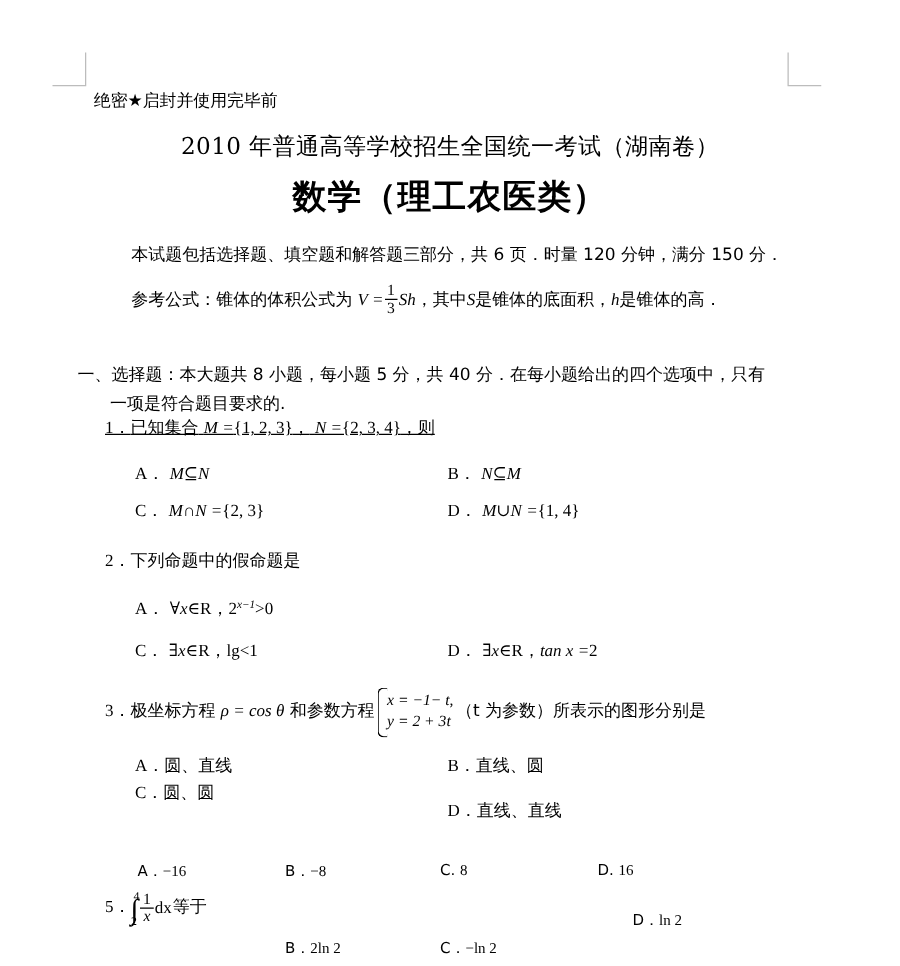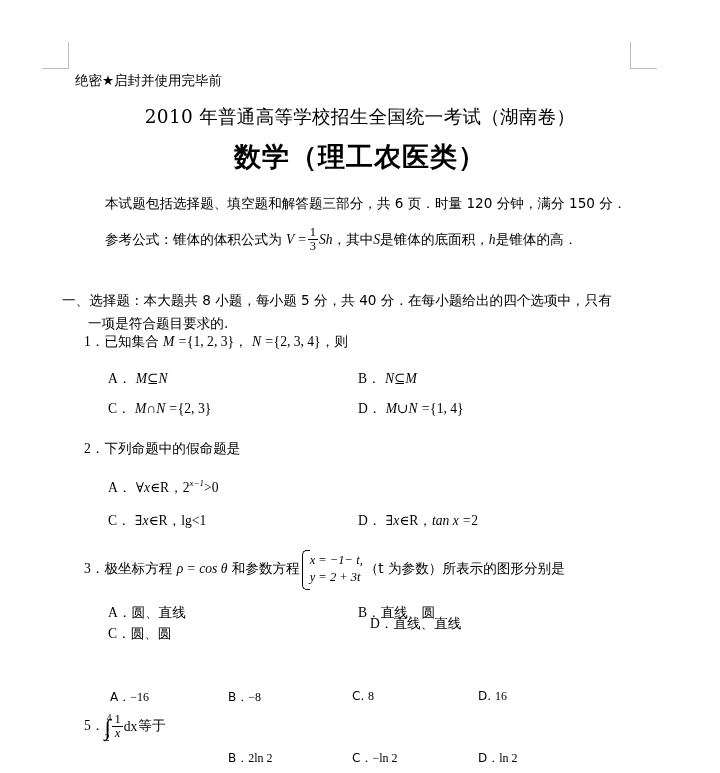--- a/index.html
+++ b/index.html
@@ -228,21 +228,21 @@
   <div class="note note-2">
     <span>参考公式：锥体的体积公式为</span>
     <span class="serif-math">V =</span><span class="frac"><span class="n num">1</span><span class="d num">3</span></span><span class="serif-math">Sh</span><span>，其中</span><span class="serif-math">S</span><span>是锥体的底面积，</span><span class="serif-math">h</span><span>是锥体的高．</span>
   </div>
 
   <div class="section-head">
     <span>一、选择题：本大题共 8 小题，每小题 5 分，共 40 分．在每小题给出的四个选项中，只有</span>
     <span class="l2">一项是符合题目要求的.</span>
   </div>
 
-  <div class="q" style="top:333px;">
+  <div class="q" style="top:333px;text-decoration:underline;">
     <span class="num">1．</span><span>已知集合</span>
     <span class="serif-math">M =</span><span class="num">{1, 2, 3}</span><span>，</span>
     <span class="serif-math">N =</span><span class="num">{2, 3, 4}</span><span>，则</span>
   </div>
 
   <div class="opt col-a" style="top:370px;">
     <span class="lbl">A．</span>
     <span class="serif-math">M</span><span class="upright">⊆</span><span class="serif-math">N</span>
   </div>
   <div class="opt col-b" style="top:370px;">
@@ -283,21 +283,21 @@
 
   <div class="opt col-a" style="top:604px;">
     <span class="lbl">A．</span><span>圆、直线</span>
   </div>
   <div class="opt col-b" style="top:604px;">
     <span class="lbl">B．</span><span>直线、圆</span>
   </div>
   <div class="opt col-a" style="top:625px;">
     <span class="lbl">C．</span><span>圆、圆</span>
   </div>
-  <div class="opt col-b" style="top:615px;margin-left:12px;">
+  <div class="opt col-b" style="top:640px;">
     <span class="lbl">D．</span><span>直线、直线</span>
   </div>
 
 
   <div class="opt4 o4a" style="top:689px;">
     <span class="lbl">A．</span><span class="num">−16</span>
   </div>
   <div class="opt4 o4b" style="top:689px;">
     <span class="lbl">B．</span><span class="num">−8</span>
   </div>
@@ -316,17 +316,17 @@
 
   <div class="opt4 o4a" style="top:750px;margin-top:20px;">
     <span class="lbl">A．</span><span class="upright">−2ln 2</span>
   </div>
   <div class="opt4 o4b" style="top:750px;">
     <span class="lbl">B．</span><span class="upright">2ln 2</span>
   </div>
   <div class="opt4 o4c" style="top:750px;">
     <span class="lbl">C．</span><span class="upright">−ln 2</span>
   </div>
-  <div class="opt4 o4d" style="top:750px;">
+  <div class="opt4 o4d" style="top:728px;margin-left:28px;">
     <span class="lbl">D．</span><span class="upright">ln 2</span>
   </div>
 
 </div>
 
 </body></html>

